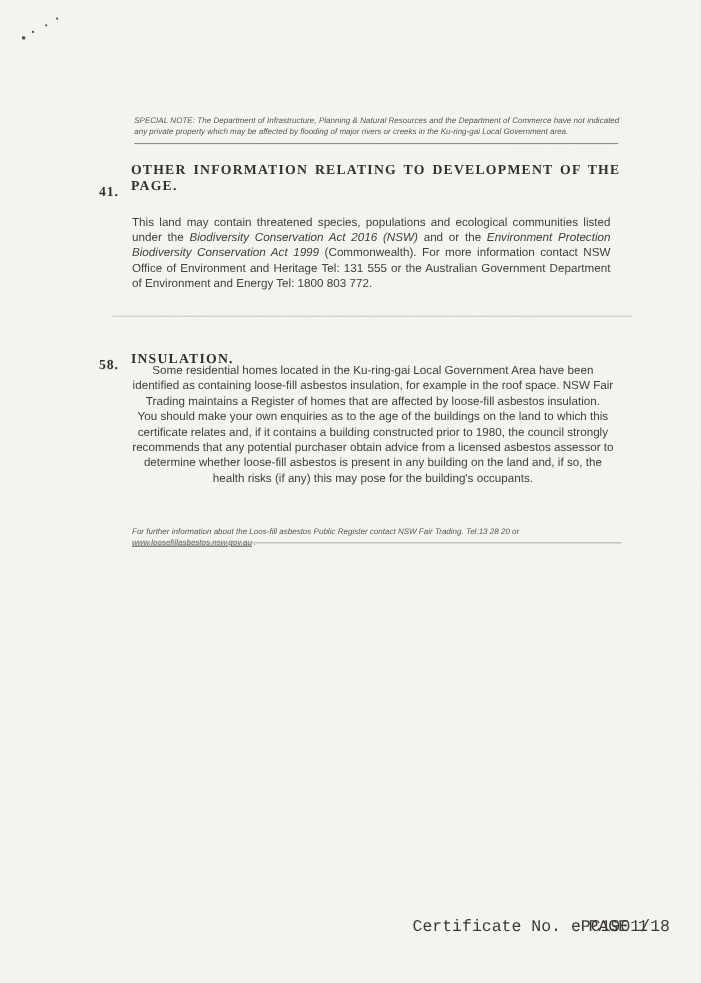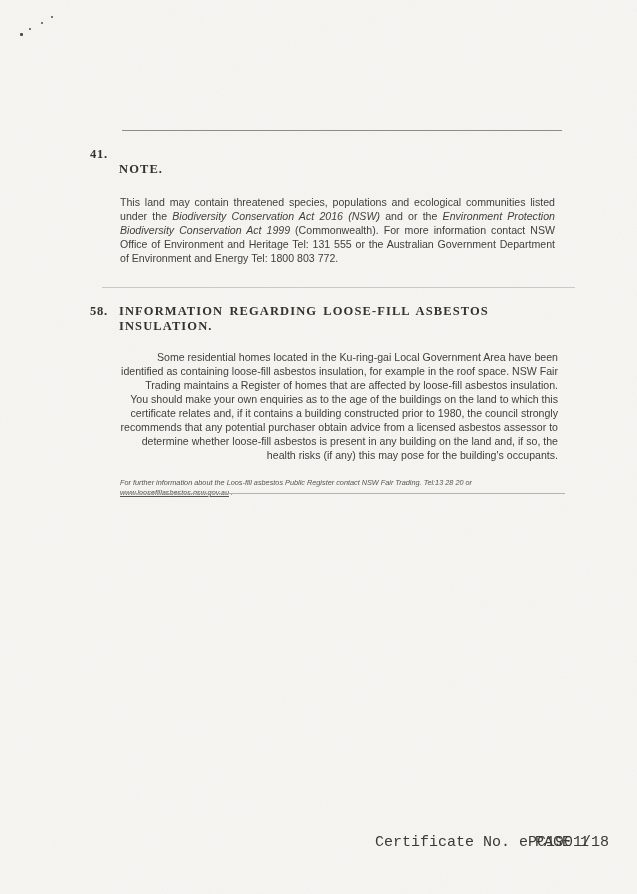--- a/index.html
+++ b/index.html
@@ -48,20 +48,21 @@
   .rule-1 { left: 122px; top: 130px; width: 440px; background: #8d8c87; }
   .rule-2 { left: 102px; top: 287px; width: 473px; background: #cac9c4; }
   .rule-3 { left: 122px; top: 493px; width: 443px; background: #b4b3ae; }
   .sec-num {
     position: absolute;
     font-family: "Liberation Serif", serif;
     font-weight: bold;
     font-size: 12.5px;
     letter-spacing: 0.8px;
     color: #34322d;
+    margin-top: 20px;
   }
   .sec-title {
     position: absolute;
     margin: 0;
     font-family: "Liberation Serif", serif;
     font-weight: bold;
     font-size: 12.5px;
     letter-spacing: 1.1px;
     word-spacing: 2px;
     line-height: 15px;
@@ -78,23 +79,23 @@
     font-size: 10.6px;
     line-height: 14px;
     color: #403f3b;
   }
   .body-41 {
     top: 195px;
     width: 435px;
     text-align: justify;
   }
   .body-42 {
-    top: 350px;
+    top: 330px;
     width: 438px;
-    text-align: right;
+    text-align: center;
   }
   .body-text p { margin: 0; }
   .body-text em { font-style: italic; }
   .footnote {
     position: absolute;
     left: 120px;
     top: 478px;
     width: 448px;
     margin: 0;
     font-size: 7.3px;
@@ -127,33 +128,34 @@
       <feColorMatrix type="saturate" values="0"></feColorMatrix>
     </filter>
     <rect width="100%" height="100%" filter="url(#paperNoise)" opacity="0.055"></rect>
   </svg>
 
   <span class="speck" style="left:20px; top:33px; width:3px; height:3px;"></span>
   <span class="speck" style="left:29px; top:28px;"></span>
   <span class="speck" style="left:41px; top:22px;"></span>
   <span class="speck" style="left:51px; top:16px;"></span>
 
+  <p class="special-note">SPECIAL NOTE: The Department of Infrastructure, Planning &amp; Natural Resources and the Department of Commerce have not indicated any private property which may be affected by flooding of major rivers or creeks in the Ku-ring-gai Local Government area.</p>
   <div class="rule rule-1"></div>
 
   <span class="sec-num num-41">41.</span>
-  <h2 class="sec-title title-41"><br><span>NOTE.</span></h2>
+  <h2 class="sec-title title-41"><span>OTHER INFORMATION RELATING TO DEVELOPMENT OF THE</span><br><span>PAGE.</span></h2>
 
   <div class="body-text body-41">
     <p><span>This land may contain threatened species, populations and ecological communities listed under the </span><em>Biodiversity Conservation Act 2016 (NSW)</em><span> and or the </span><em>Environment Protection Biodiversity Conservation Act 1999</em><span> (Commonwealth). For more information contact NSW Office of Environment and Heritage Tel: 131 555 or the Australian Government Department of Environment and Energy Tel: 1800 803 772.</span></p>
   </div>
 
   <div class="rule rule-2"></div>
 
   <span class="sec-num num-42">58.</span>
-  <h2 class="sec-title title-42"><span>INFORMATION REGARDING LOOSE-FILL ASBESTOS</span><br><span>INSULATION.</span></h2>
+  <h2 class="sec-title title-42"><br><span>INSULATION.</span></h2>
 
   <div class="body-text body-42">
     <p>Some residential homes located in the Ku-ring-gai Local Government Area have been identified as containing loose-fill asbestos insulation, for example in the roof space. NSW Fair Trading maintains a Register of homes that are affected by loose-fill asbestos insulation.</p>
     <p>You should make your own enquiries as to the age of the buildings on the land to which this certificate relates and, if it contains a building constructed prior to 1980, the council strongly recommends that any potential purchaser obtain advice from a licensed asbestos assessor to determine whether loose-fill asbestos is present in any building on the land and, if so, the health risks (if any) this may pose for the building's occupants.</p>
   </div>
 
   <p class="footnote"><span>For further information about the Loos-fill asbestos Public Register contact NSW Fair Trading. Tel:13 28 20 or </span><span class="url">www.loosefillasbestos.nsw.gov.au</span><span> .</span></p>
   <div class="rule rule-3"></div>
 
   <span class="footer-label footer-certificate">Certificate No. ePC1901/18</span>

